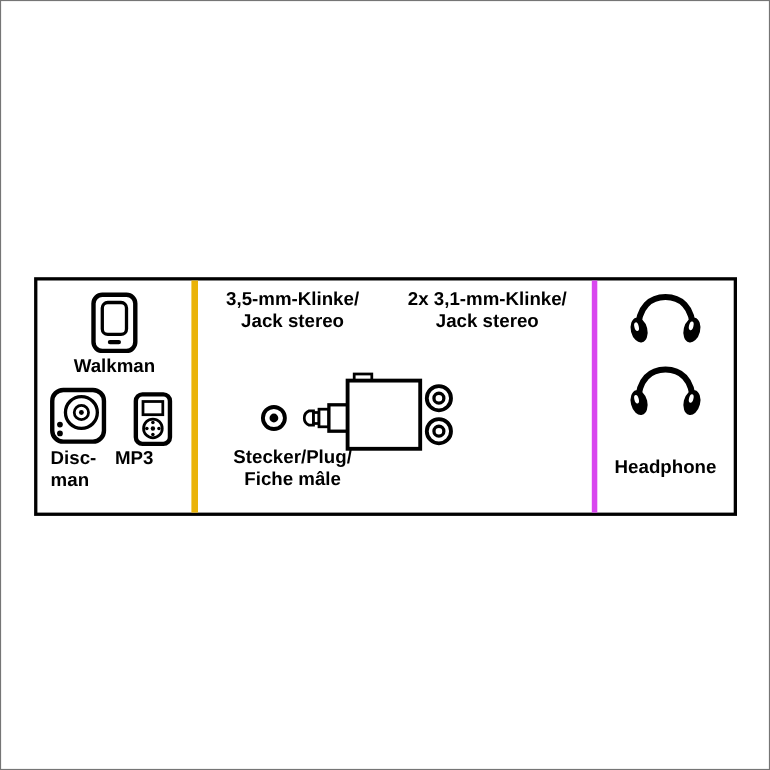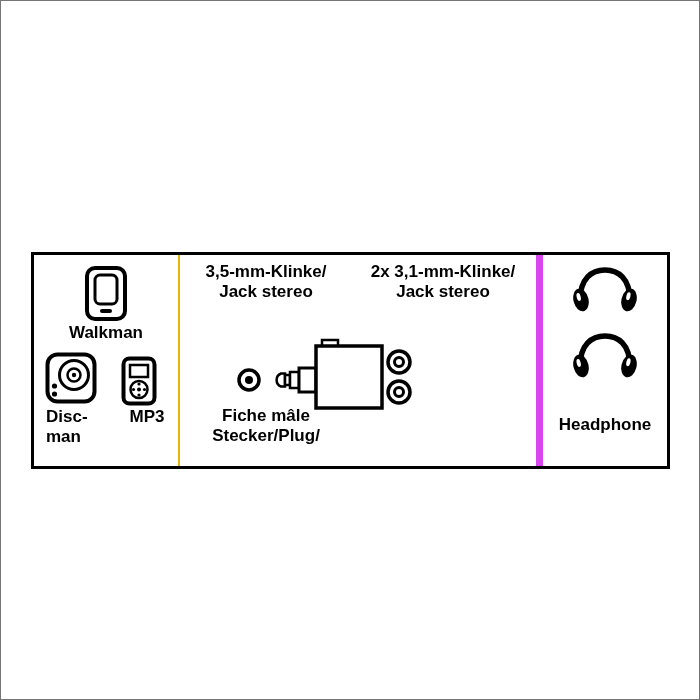--- a/index.html
+++ b/index.html
@@ -7,34 +7,34 @@
     position:relative;width:700px;height:700px;background:#ffffff;
     border:1px solid #757575;box-sizing:border-box;overflow:hidden;
     font-family:"Liberation Sans",sans-serif;color:#000;
   }
   .band{
     position:absolute;left:30px;top:251px;width:639px;height:217px;
     border:3px solid #000;background:#fff;box-sizing:border-box;
     display:flex;
   }
   .panel{position:relative;height:100%;box-sizing:border-box;}
-  .panel-left{width:146px;border-right:2px solid #eab308;padding-left:34px;}
-  .panel-middle{flex:1;border-right:7px solid #d946ef;}
+  .panel-left{width:146px;border-right:6px solid #eab308;padding-left:34px;}
+  .panel-middle{flex:1;border-right:5px solid #d946ef;}
   .panel-right{width:124px;}
   .lbl{font-weight:bold;font-size:17px;line-height:20px;position:absolute;}
   .line{display:block;}
   .center{text-align:center;}
   .icon{position:absolute;}
   
   .walkman-icon{left:50%;transform:translateX(-50%);top:8px;}
   .walkman-lbl{top:68px;left:0;width:100%;}
   .discman-icon{left:10px;top:96px;}
   .mp3-icon{left:86px;top:100px;}
   .discman-lbl{left:12px;top:152px;text-align:left;}
-  .mp3-lbl{left:89px;top:152px;width:48px;text-align:center;}
+  .mp3-lbl{left:64px;top:152px;width:48px;text-align:center;}
   
   .mid-tl{top:7px;left:0px;width:172px;text-align:center;}
   .mid-tr{top:7px;left:172px;width:182px;text-align:center;}
   .mid-bl{top:151px;left:0px;width:172px;text-align:center;}
   .mid-br{top:151px;left:172px;width:182px;text-align:center;}
   .adapter-icon{left:56px;top:82px;}
   
   .hp1{left:50%;transform:translateX(-50%);top:8px;}
   .hp2{left:50%;transform:translateX(-50%);top:74px;}
   .hp-lbl{top:160px;left:0;width:100%;}
@@ -106,22 +106,22 @@
         <rect x="86" y="3" width="16" height="7" fill="#fff" stroke="#000" stroke-width="2.5"></rect>
         <rect x="80" y="9" width="66" height="62" fill="#fff" stroke="#000" stroke-width="3.5"></rect>
 
         <circle cx="163" cy="25" r="11" fill="#fff" stroke="#000" stroke-width="3.5"></circle>
         <circle cx="163" cy="25" r="4.5" fill="#fff" stroke="#000" stroke-width="3"></circle>
         <circle cx="163" cy="55" r="11" fill="#fff" stroke="#000" stroke-width="3.5"></circle>
         <circle cx="163" cy="55" r="4.5" fill="#fff" stroke="#000" stroke-width="3"></circle>
       </svg>
 
       <div class="lbl mid-bl">
+        <span class="line">Stecker/Plug/</span>
         <span class="line">Fiche mâle</span>
-        <span class="line">Stecker/Plug/</span>
       </div>
 
       <div class="lbl mid-br">
       </div>
     </div>
 
     <div class="panel panel-right">
 
       <svg class="icon hp1" width="68" height="52" viewBox="0 0 68 52">
         <path d="M9,38 C9,15 21,7 34,7 C47,7 59,15 59,38" fill="none" stroke="#000" stroke-width="5.5"></path>

